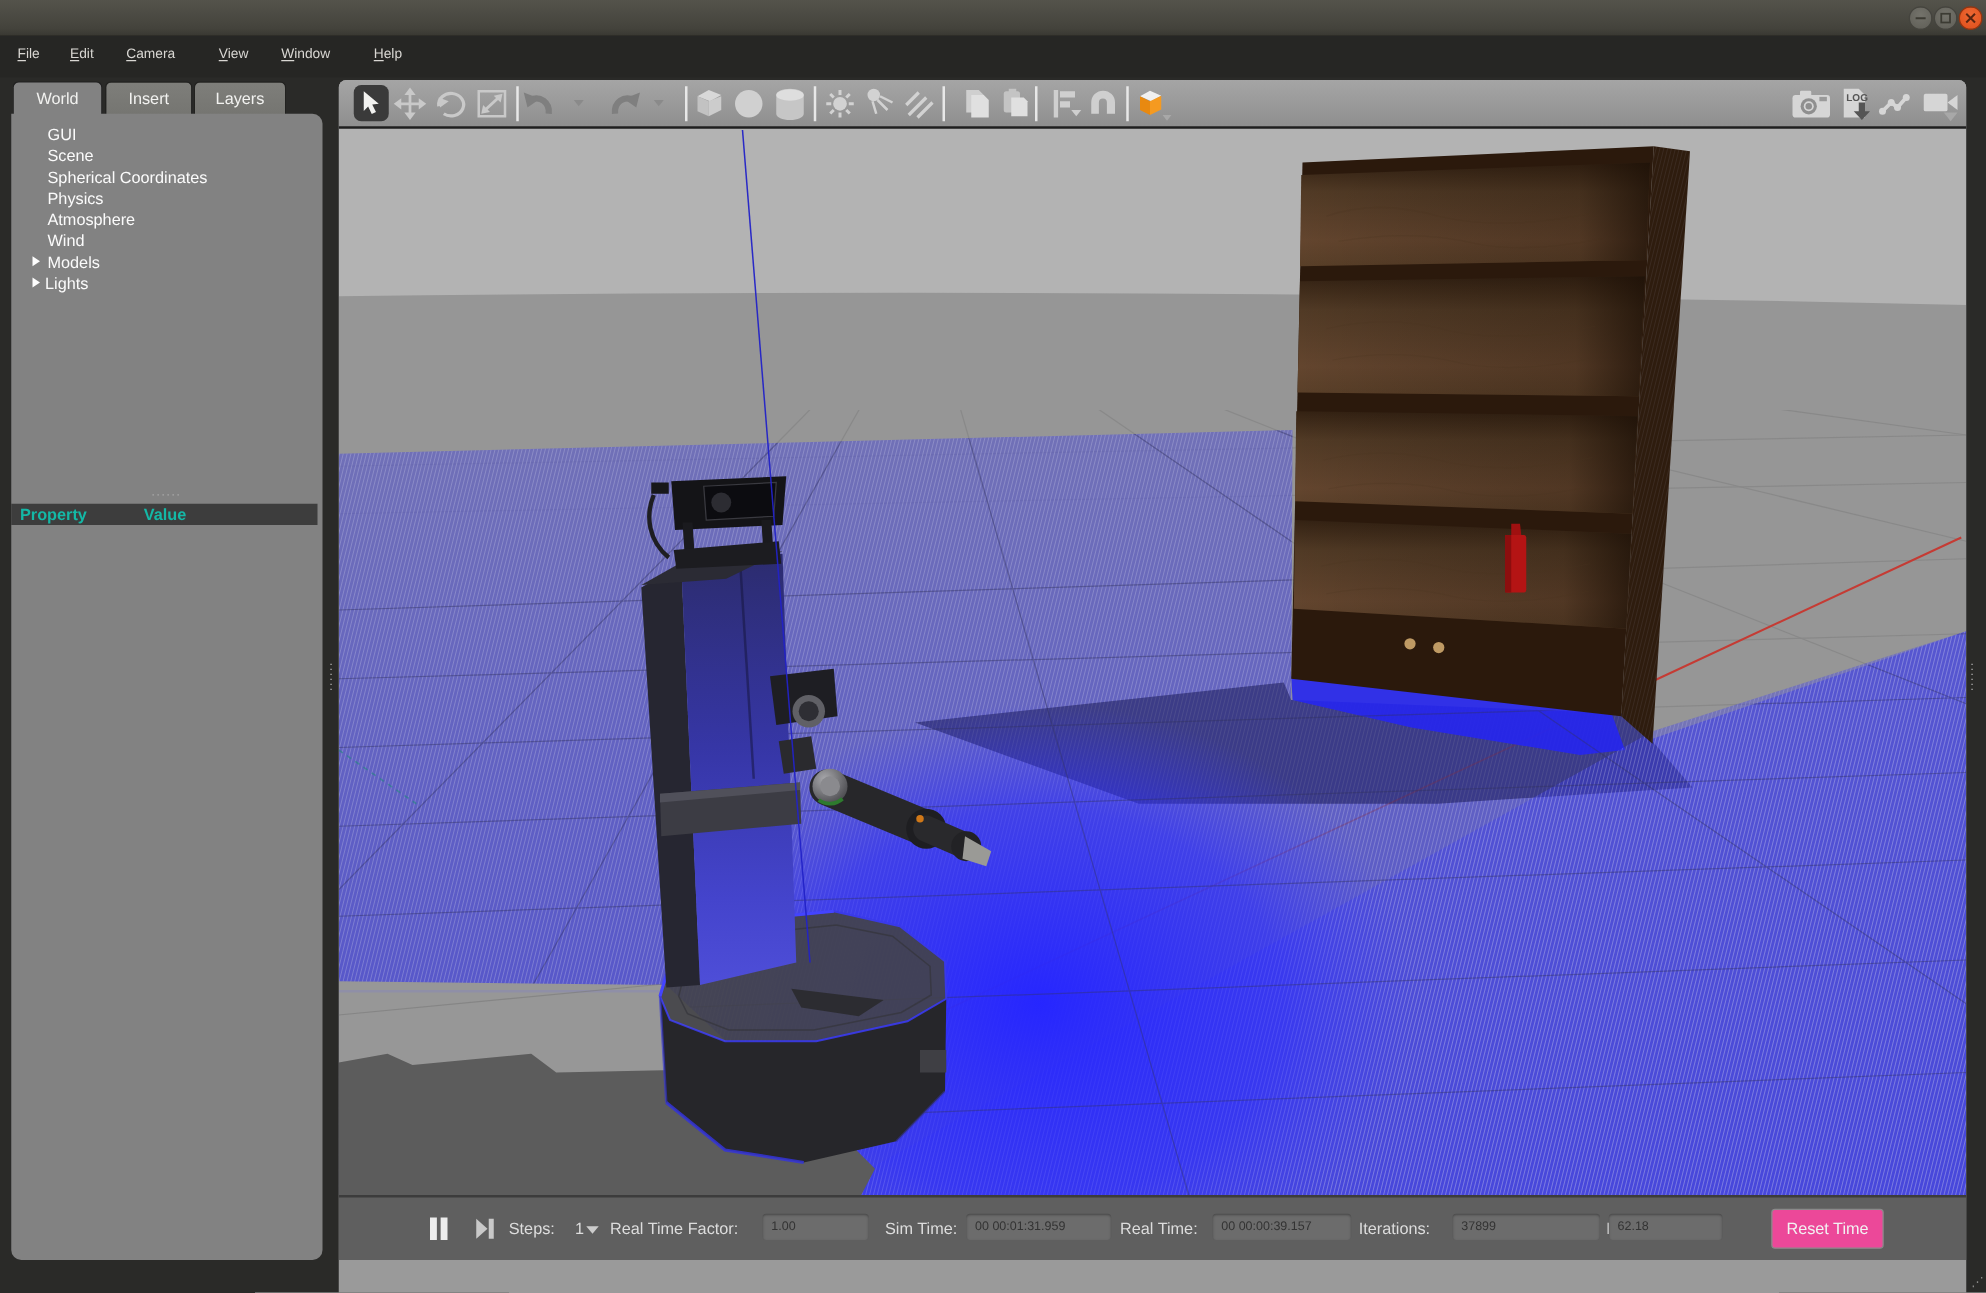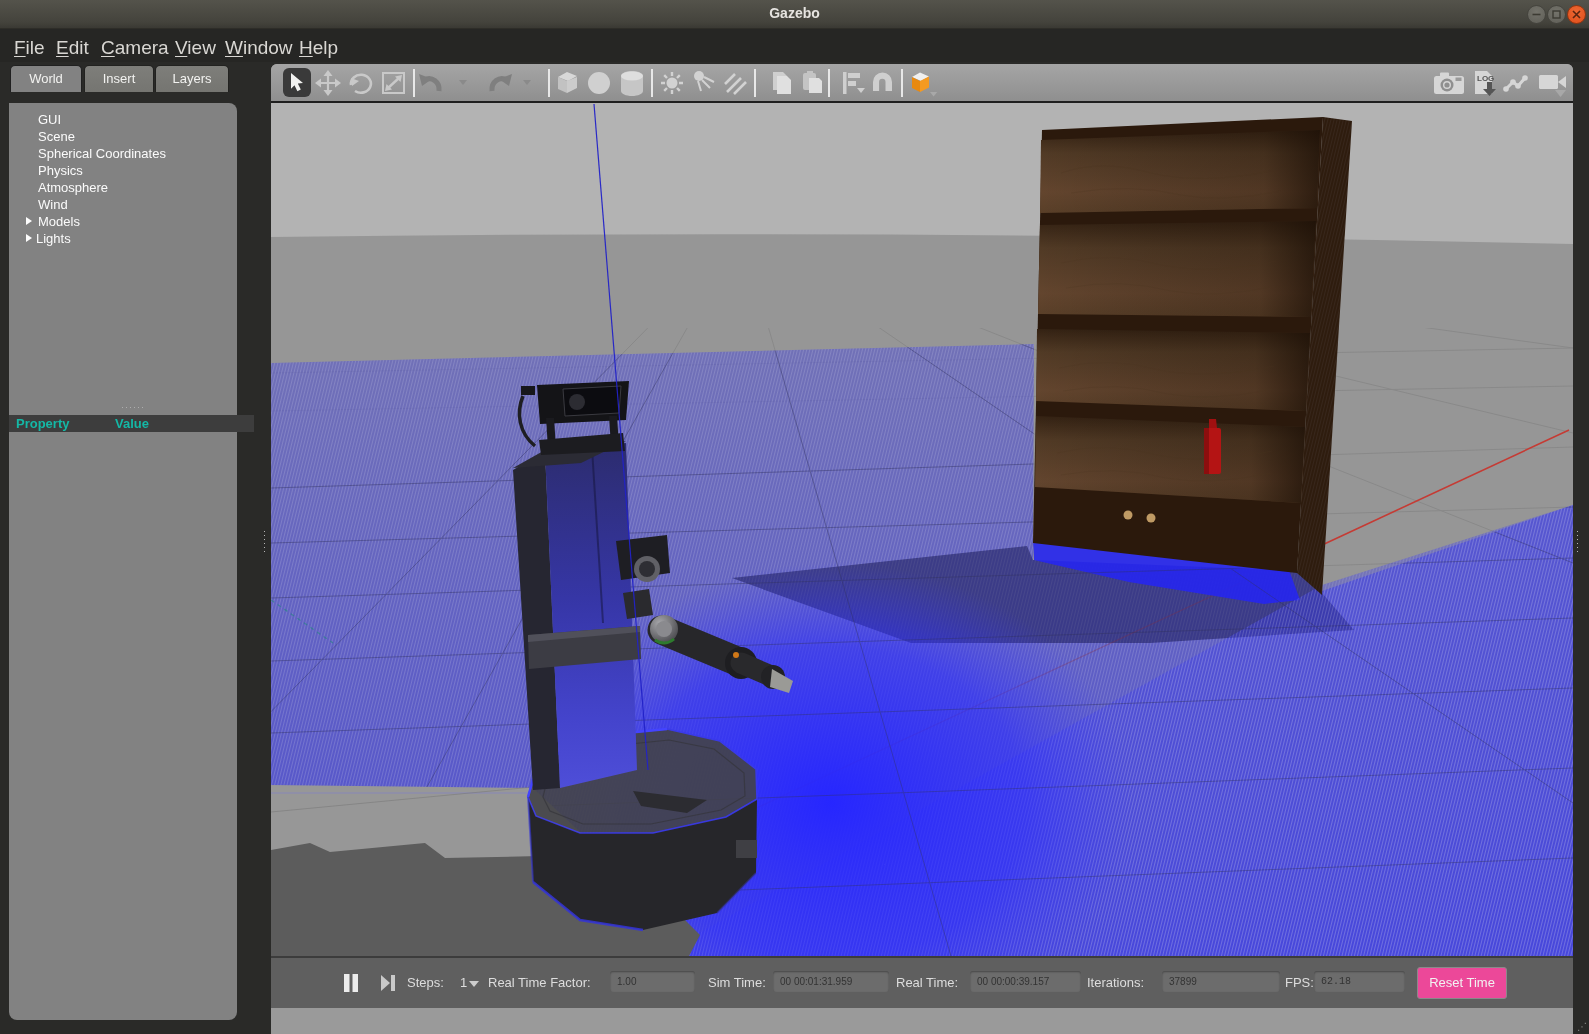--- a/index.html
+++ b/index.html
@@ -9,28 +9,28 @@
     background:linear-gradient(#54534b,#44433c 80%,#3a3933);
     border-bottom:1px solid #2e2d28;}
   .title{position:absolute;left:0;right:0;top:5px;text-align:center;
     color:#e6e4e0;font-size:14px;font-weight:bold;}
   .winbtn{position:absolute;top:5px;width:17px;height:17px;border-radius:50%;}
   .wb-min{left:1527px;background:radial-gradient(circle at 50% 35%,#74736b,#5f5e57);border:1px solid #45443e;}
   .wb-max{left:1547px;background:radial-gradient(circle at 50% 35%,#74736b,#5f5e57);border:1px solid #45443e;}
   .wb-close{left:1567px;background:radial-gradient(circle at 50% 35%,#ee6833,#e04e1a);border:1px solid #96340f;}
   .wb-glyph{position:absolute;left:0;top:0;width:17px;height:17px;}
   .menubar{position:absolute;left:0;top:29px;width:1589px;height:33px;background:#262624;}
-  .menubar span{position:absolute;top:8px;color:#d9d7d3;font-size:19px;}
+  .menubar span{position:absolute;top:8px;color:#d9d7d3;font-size:11px;}
   .menubar u{text-decoration:underline;text-underline-offset:2px;}
   
   .tab{position:absolute;top:65px;height:26px;border:1px solid #222220;border-bottom:none;
     border-radius:5px 5px 0 0;color:#f2f2f0;font-size:13px;text-align:center;
     background:linear-gradient(#7e7e7a,#757571);}
   .tab.active{background:#828282;border-color:#202020;}
-  .leftpanel{position:absolute;left:9px;top:103px;width:228px;height:917px;
+  .leftpanel{position:absolute;left:9px;top:91px;width:249px;height:917px;
     background:#828282;border-radius:0 8px 8px 8px;}
   .tree{position:absolute;left:0;top:8px;width:249px;color:#fbfbfb;font-size:13px;}
   .tree div{height:17px;line-height:17px;padding-left:29px;}
   .arrow-r{position:absolute;left:17px;width:0;height:0;
     border-left:6px solid #fdfdfd;border-top:4.5px solid transparent;border-bottom:4.5px solid transparent;}
   .splitdots{position:absolute;color:#b5b5b5;font-size:9px;letter-spacing:1px;}
   .propheader{position:absolute;left:0px;top:312px;width:245px;height:17px;background:#3d3d3d;
     color:#14b8a6;font-size:13px;font-weight:bold;}
   
   .vp{position:absolute;left:271px;top:64px;width:1302px;height:996px;
@@ -45,21 +45,20 @@
     box-shadow:inset 0 1px 2px rgba(0,0,0,.35);color:#333333;font-size:10px;
     line-height:21px;padding-left:7px;box-sizing:border-box;}
   .resetbtn{position:absolute;left:1146px;top:9px;width:88px;height:30px;background:#ec4899;
     border:1px solid #8a8a8a;border-radius:3px;color:#f2f2f2;font-size:13px;
     text-align:center;line-height:30px;}
   .grip{position:absolute;right:2px;bottom:2px;color:#8a8a88;font-size:10px;}
 </style>
 </head>
 <body>
   <div class="titlebar">
-    <div class="title">Gazebo</div>
     <div class="winbtn wb-min">
       <svg class="wb-glyph" viewBox="0 0 17 17">
         <path d="M4.5 8.5h8" stroke="#3c3b33" stroke-width="1.6"></path>
       </svg>
     </div>
     <div class="winbtn wb-max">
       <svg class="wb-glyph" viewBox="0 0 17 17">
         <rect x="5" y="5" width="7" height="7" fill="none" stroke="#3c3b33" stroke-width="1.4"></rect>
       </svg>
     </div>
@@ -391,21 +390,21 @@
       <div class="lbl" style="left:189px;">1</div>
       <div class="lbl" style="left:217px;">Real Time Factor:</div>
       <div class="pbox" style="left:339px;width:85px;">1.00</div>
       <div class="lbl" style="left:437px;">Sim Time:</div>
       <div class="pbox" style="left:502px;width:116px;">00 00:01:31.959</div>
       <div class="lbl" style="left:625px;">Real Time:</div>
       <div class="pbox" style="left:699px;width:111px;">00 00:00:39.157</div>
       <div class="lbl" style="left:816px;">Iterations:</div>
       <div class="pbox" style="left:891px;width:118px;">37899</div>
       <div class="lbl" style="left:1014px;">FPS:</div>
-      <div class="pbox" style="left:1043px;width:91px;font-family:Liberation Mono, monospace;">62.18</div>
+      <div class="pbox" style="left:1016px;width:91px;">62.18</div>
       <div class="resetbtn">Reset Time</div>
       <svg style="position:absolute;left:70px;top:14px;" width="60" height="22" viewBox="0 0 60 22">
         <rect x="3" y="2" width="5.5" height="18" fill="#ececec"></rect>
         <rect x="11.5" y="2" width="5.5" height="18" fill="#ececec"></rect>
         <path d="M40 3 l9 8 l-9 8 z" fill="#c9c9c9"></path>
         <rect x="50" y="3" width="4" height="16" fill="#c9c9c9"></rect>
       </svg>
       <svg style="position:absolute;left:196px;top:21px;" width="14" height="10" viewBox="0 0 14 10">
         <path d="M2 2 l5 6 l5 -6 z" fill="#cccccc"></path>
       </svg>

